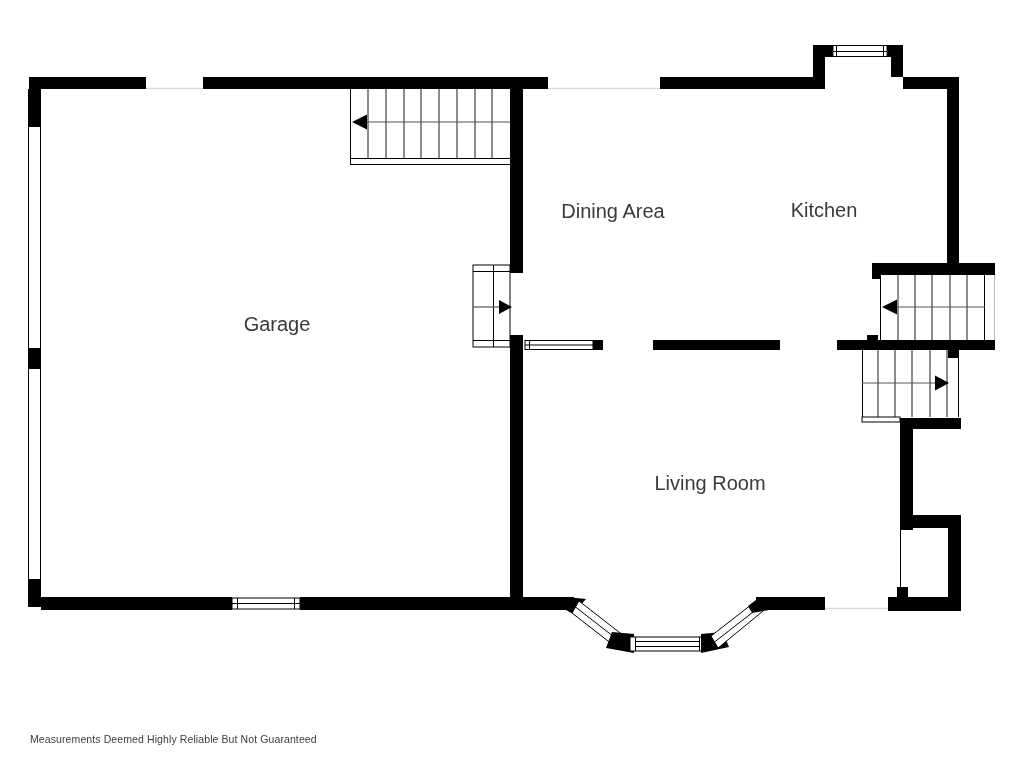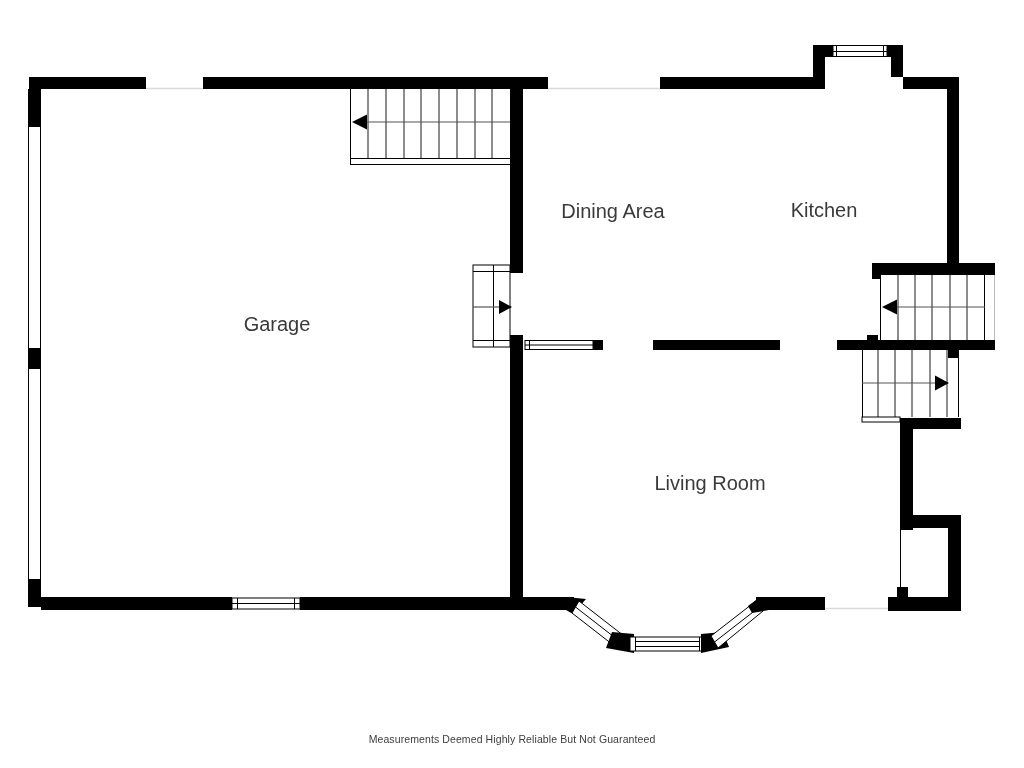--- a/index.html
+++ b/index.html
@@ -8,22 +8,21 @@
     font-family:"Liberation Sans", sans-serif;
   }
   .stage svg{position:absolute;left:0;top:0;}
   .room-label{
     font-family:"Liberation Sans", sans-serif;
     font-size:20px;
     fill:#3a3a3a;
   }
   .footer-note{
     position:absolute;left:0;right:0;top:733px;
-    text-align:center;
-    font-size:10.5px;color:#3d3d3d;letter-spacing:0.1px;
+    font-size:10.5px;color:#3d3d3d;letter-spacing:0.1px;padding-left:30px;
   }
   .wall{fill:#000000;stroke:none;}
   .thin{stroke:#000000;stroke-width:1;fill:none;}
   .tread{stroke:#1a1a1a;stroke-width:1;fill:none;}
   .runline{stroke:#555555;stroke-width:1.2;fill:none;}
   .openline{stroke:#d9d9d9;stroke-width:1.5;fill:none;}
   .faintline{stroke:#bbbbbb;stroke-width:1;fill:none;}
   .win{fill:#ffffff;stroke:#000000;stroke-width:1;}
   .arrow{fill:#000000;stroke:none;}
 </style>

